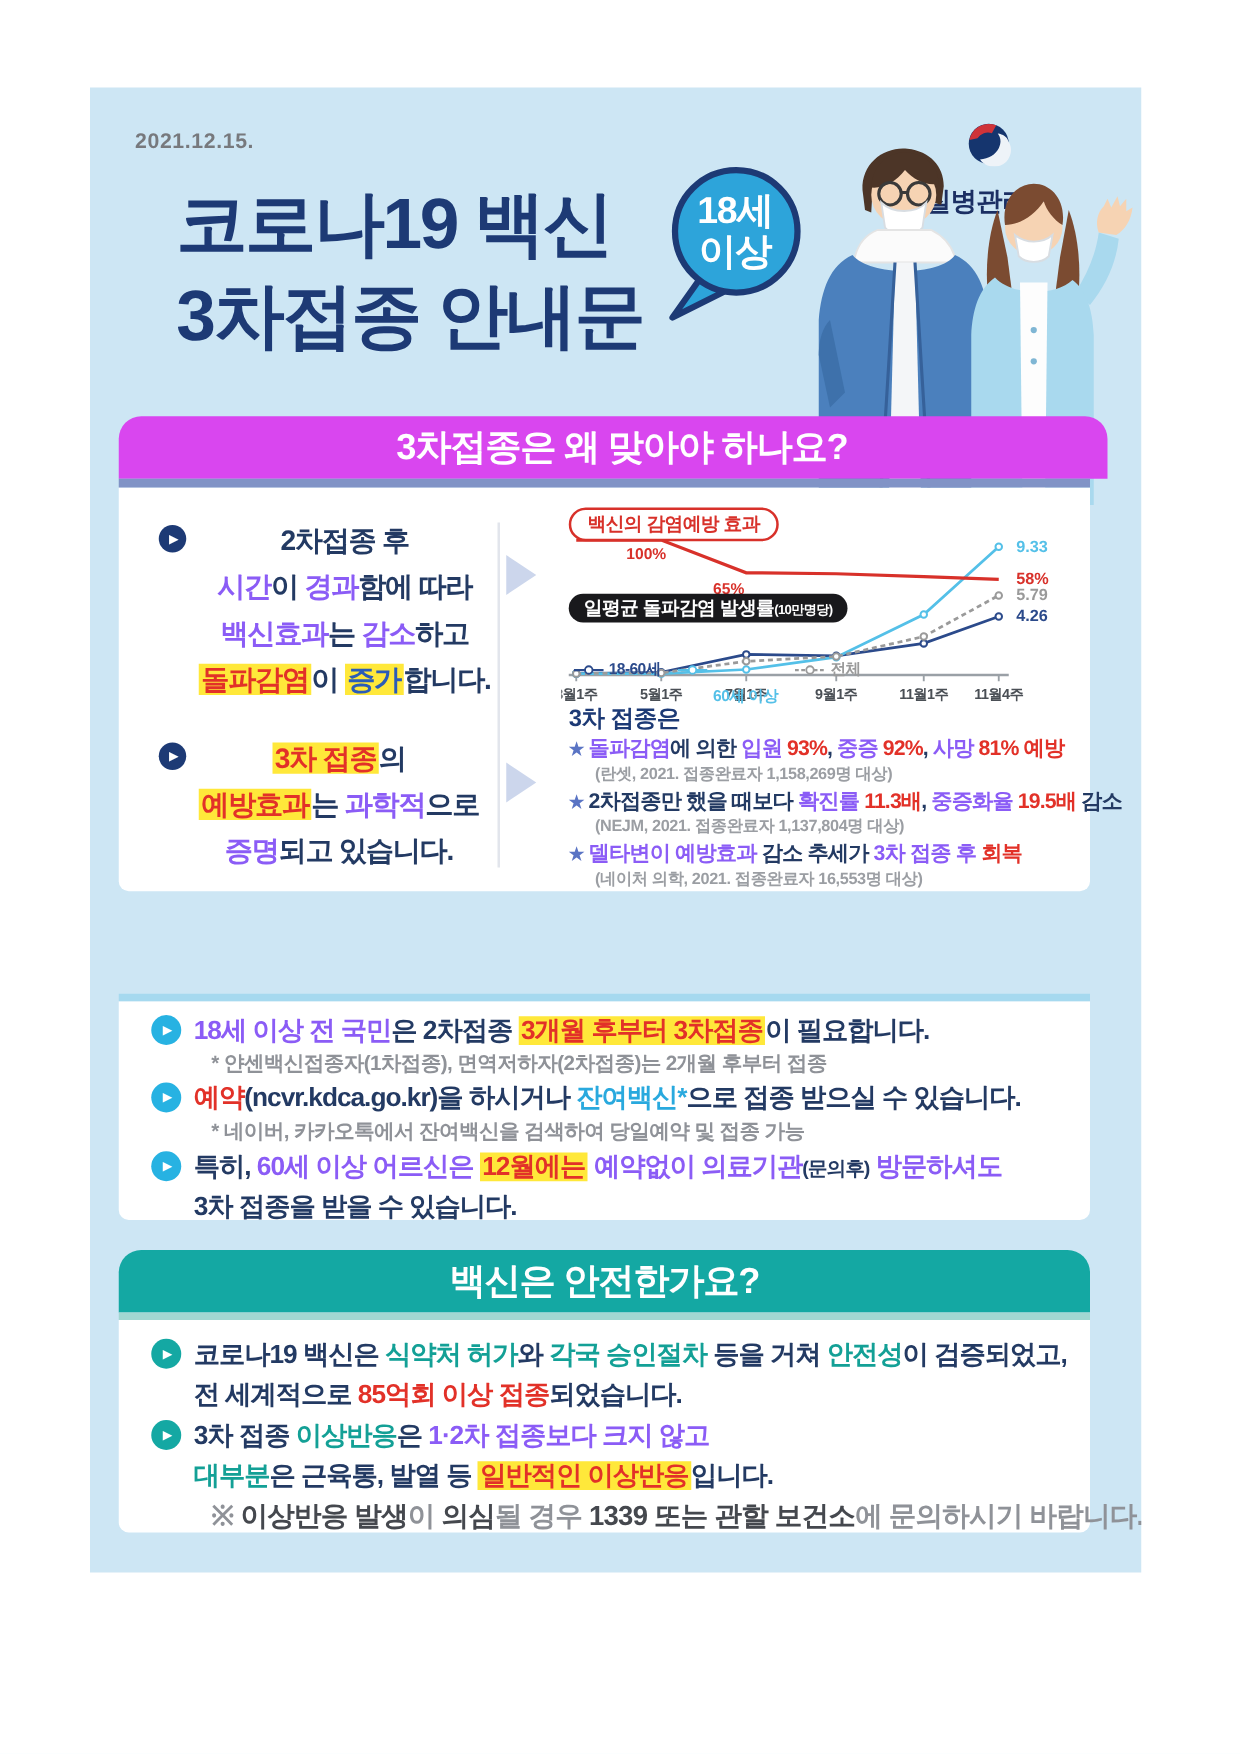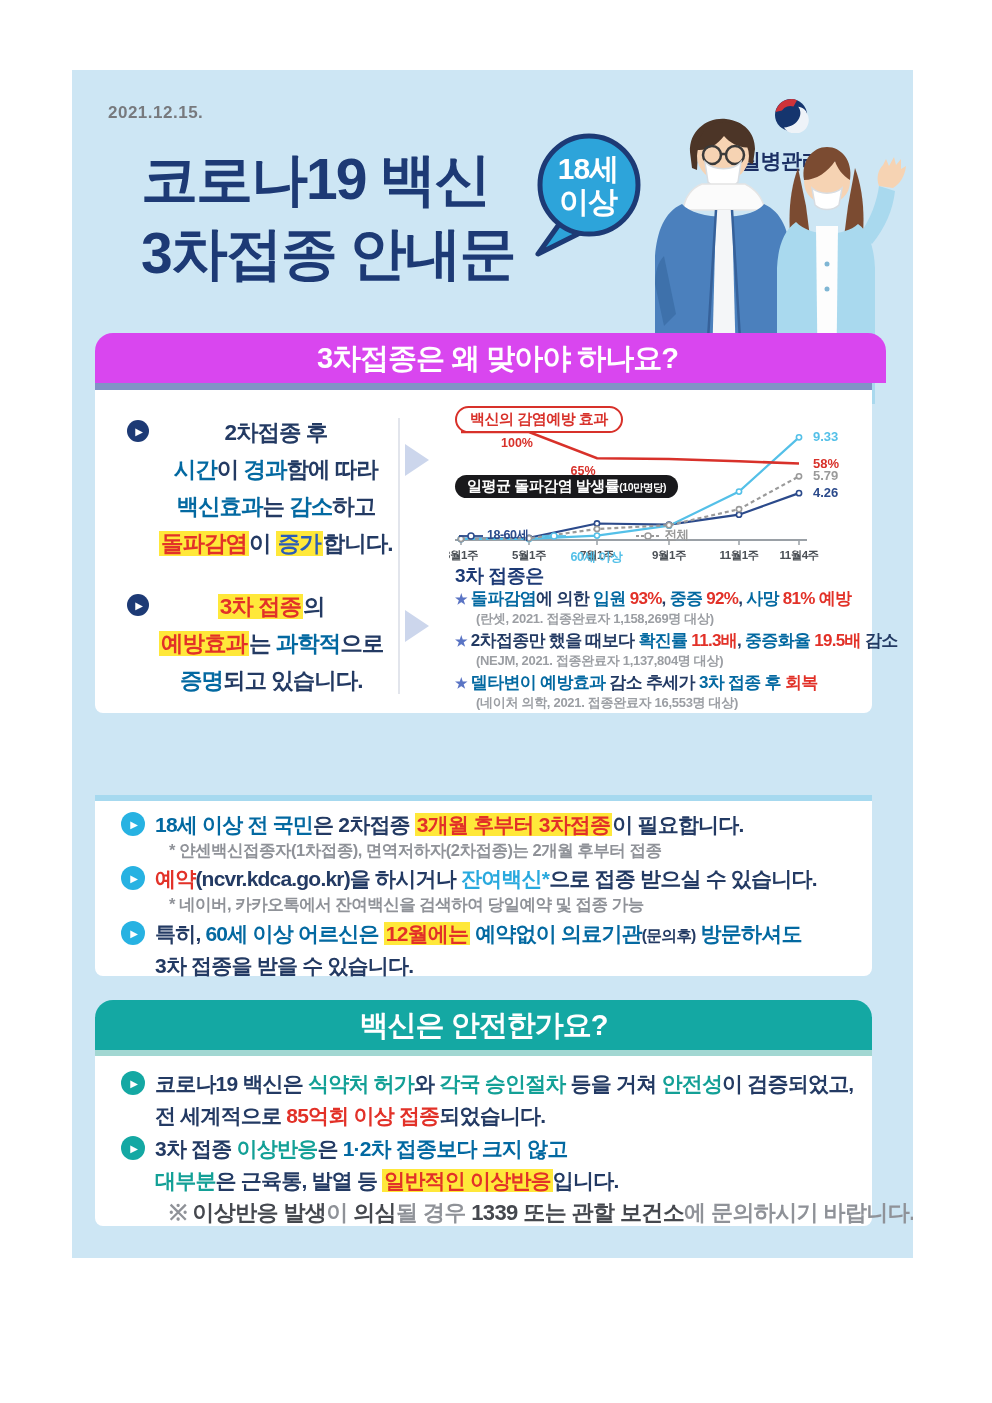--- a/index.html
+++ b/index.html
@@ -32,21 +32,21 @@
   #s3-strip{top:980px;height:6px;background:#a2d7d2;}
   #s3-card{top:986px;height:170px;}
   
   .play{width:22px;height:22px;border-radius:50%;display:flex;align-items:center;justify-content:center;
         color:#fff;font-size:10px;padding-left:2px;box-sizing:border-box;}
   .play.navy{background:#1d3a75;} .play.cyan{background:#27b2e2;} .play.teal{background:#14a8a3;}
   .l-lines{font-size:22.5px;line-height:37px;font-weight:700;letter-spacing:-1px;white-space:nowrap;text-align:center;}
   .m-line{font-size:21px;line-height:30px;font-weight:800;letter-spacing:-.8px;white-space:nowrap;}
   .sub-note{font-size:16.5px;color:#8f9298;font-weight:600;letter-spacing:-.5px;white-space:nowrap;}
   
-  .s-d{color:#233a63;} .s-b{color:#0369a1;} .s-r{color:#e23128;}
+  .s-d{color:#233a63;} .s-b{color:#8b5cf6;} .s-r{color:#e23128;}
   .s-c{color:#29a9de;} .s-t{color:#13a096;}
   .s-hr{color:#e23128;background:#ffe83a;padding:0 2px;}
   .s-hb{color:#2b5cb8;background:#ffe83a;padding:0 2px;}
   .s-g{color:#8f9298;} .s-gb{color:#45484e;font-weight:800;} .s-ds{color:#233a63;font-size:.75em;}
   
   .divider{left:303px;top:28px;width:2px;height:276px;background:#e2e5ec;}
   .tri{width:0;height:0;border-top:16px solid transparent;border-bottom:16px solid transparent;
        border-left:24px solid #ccd6ec;}
   #chart-wrap{left:354px;top:14px;width:415px;height:162px;}
   .pill-red{left:6px;top:2px;border:2px solid #d8312a;color:#d8312a;background:#fff;border-radius:15px;

